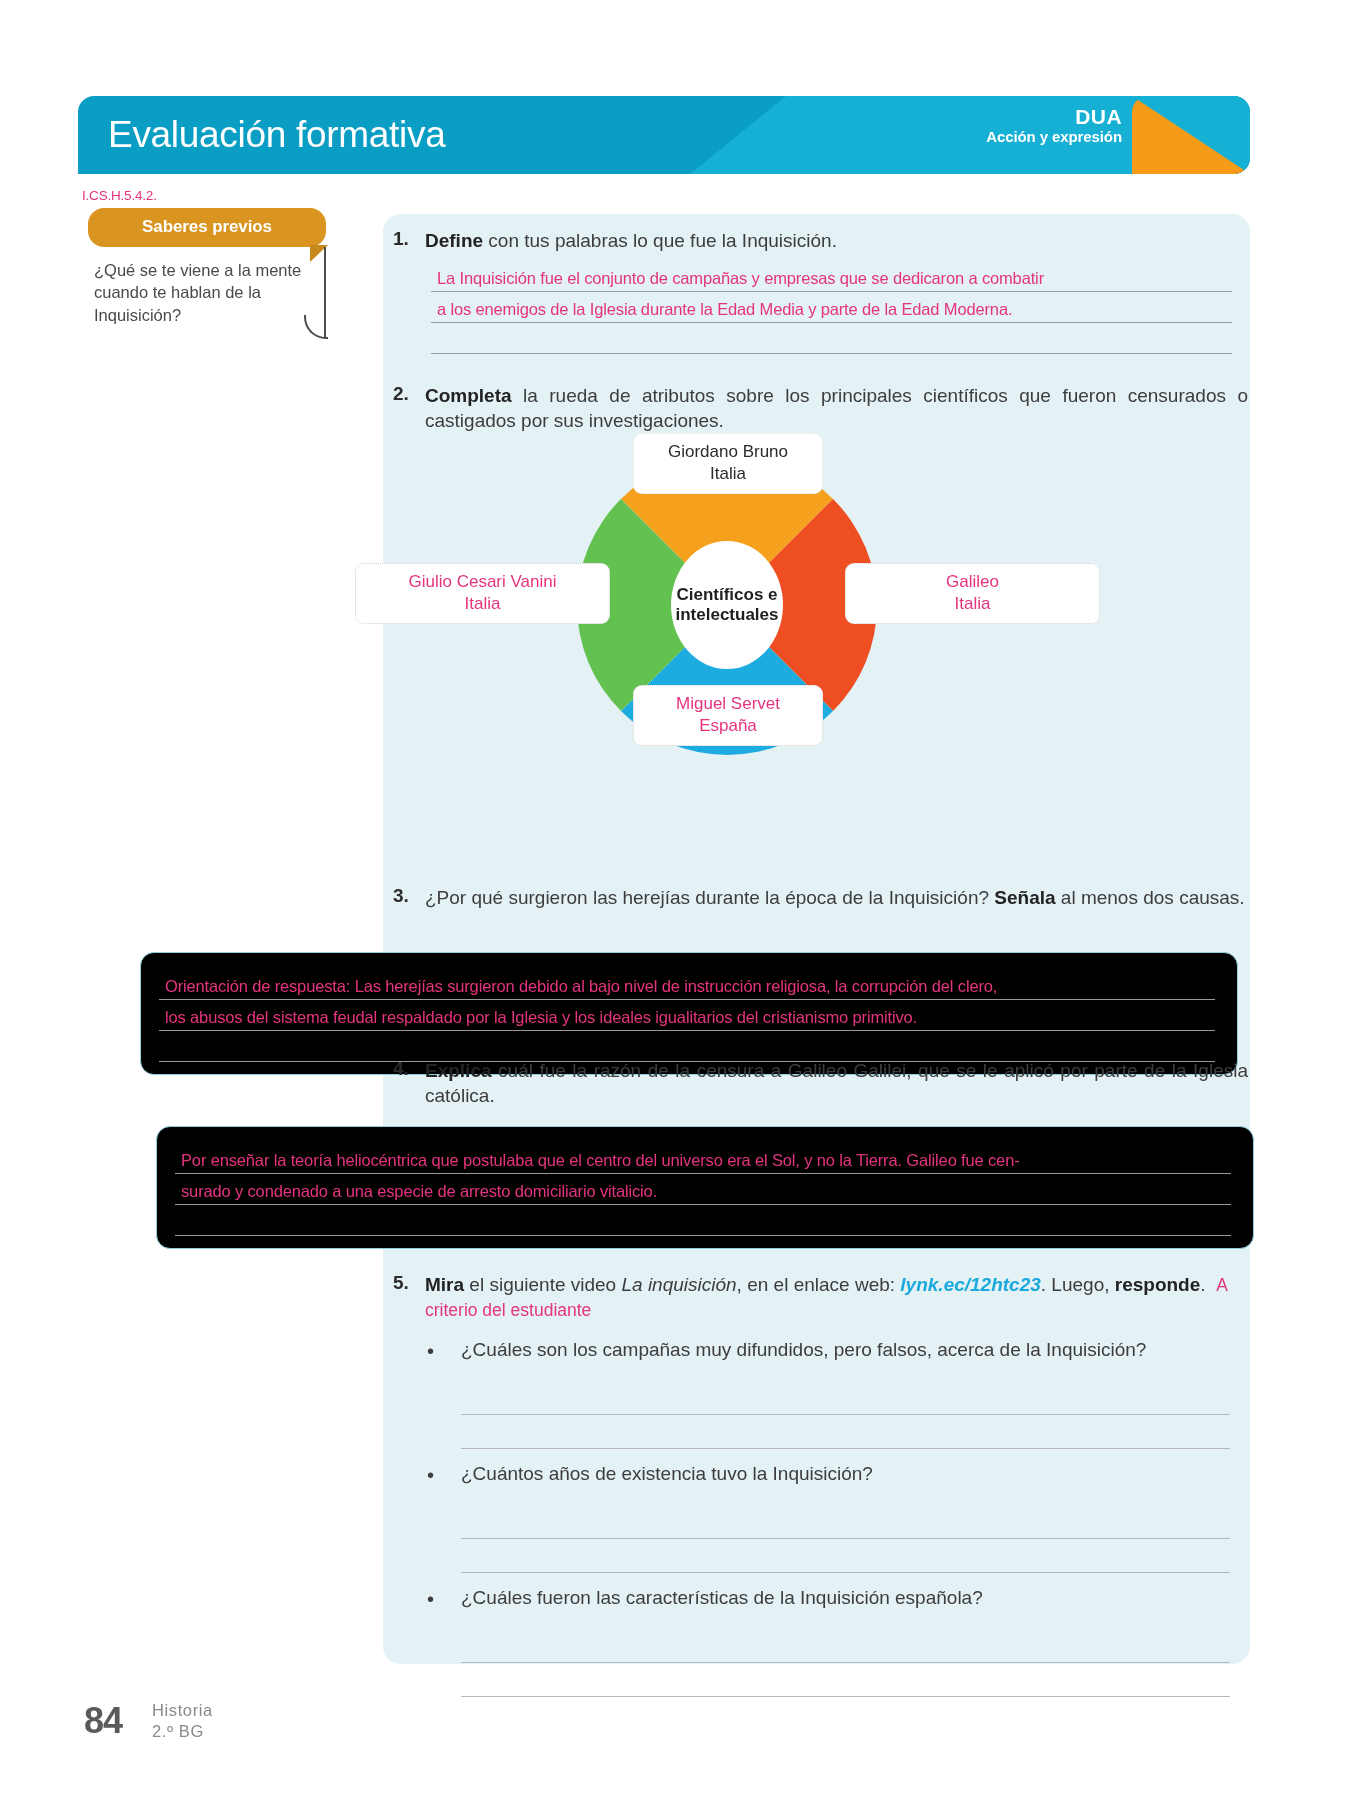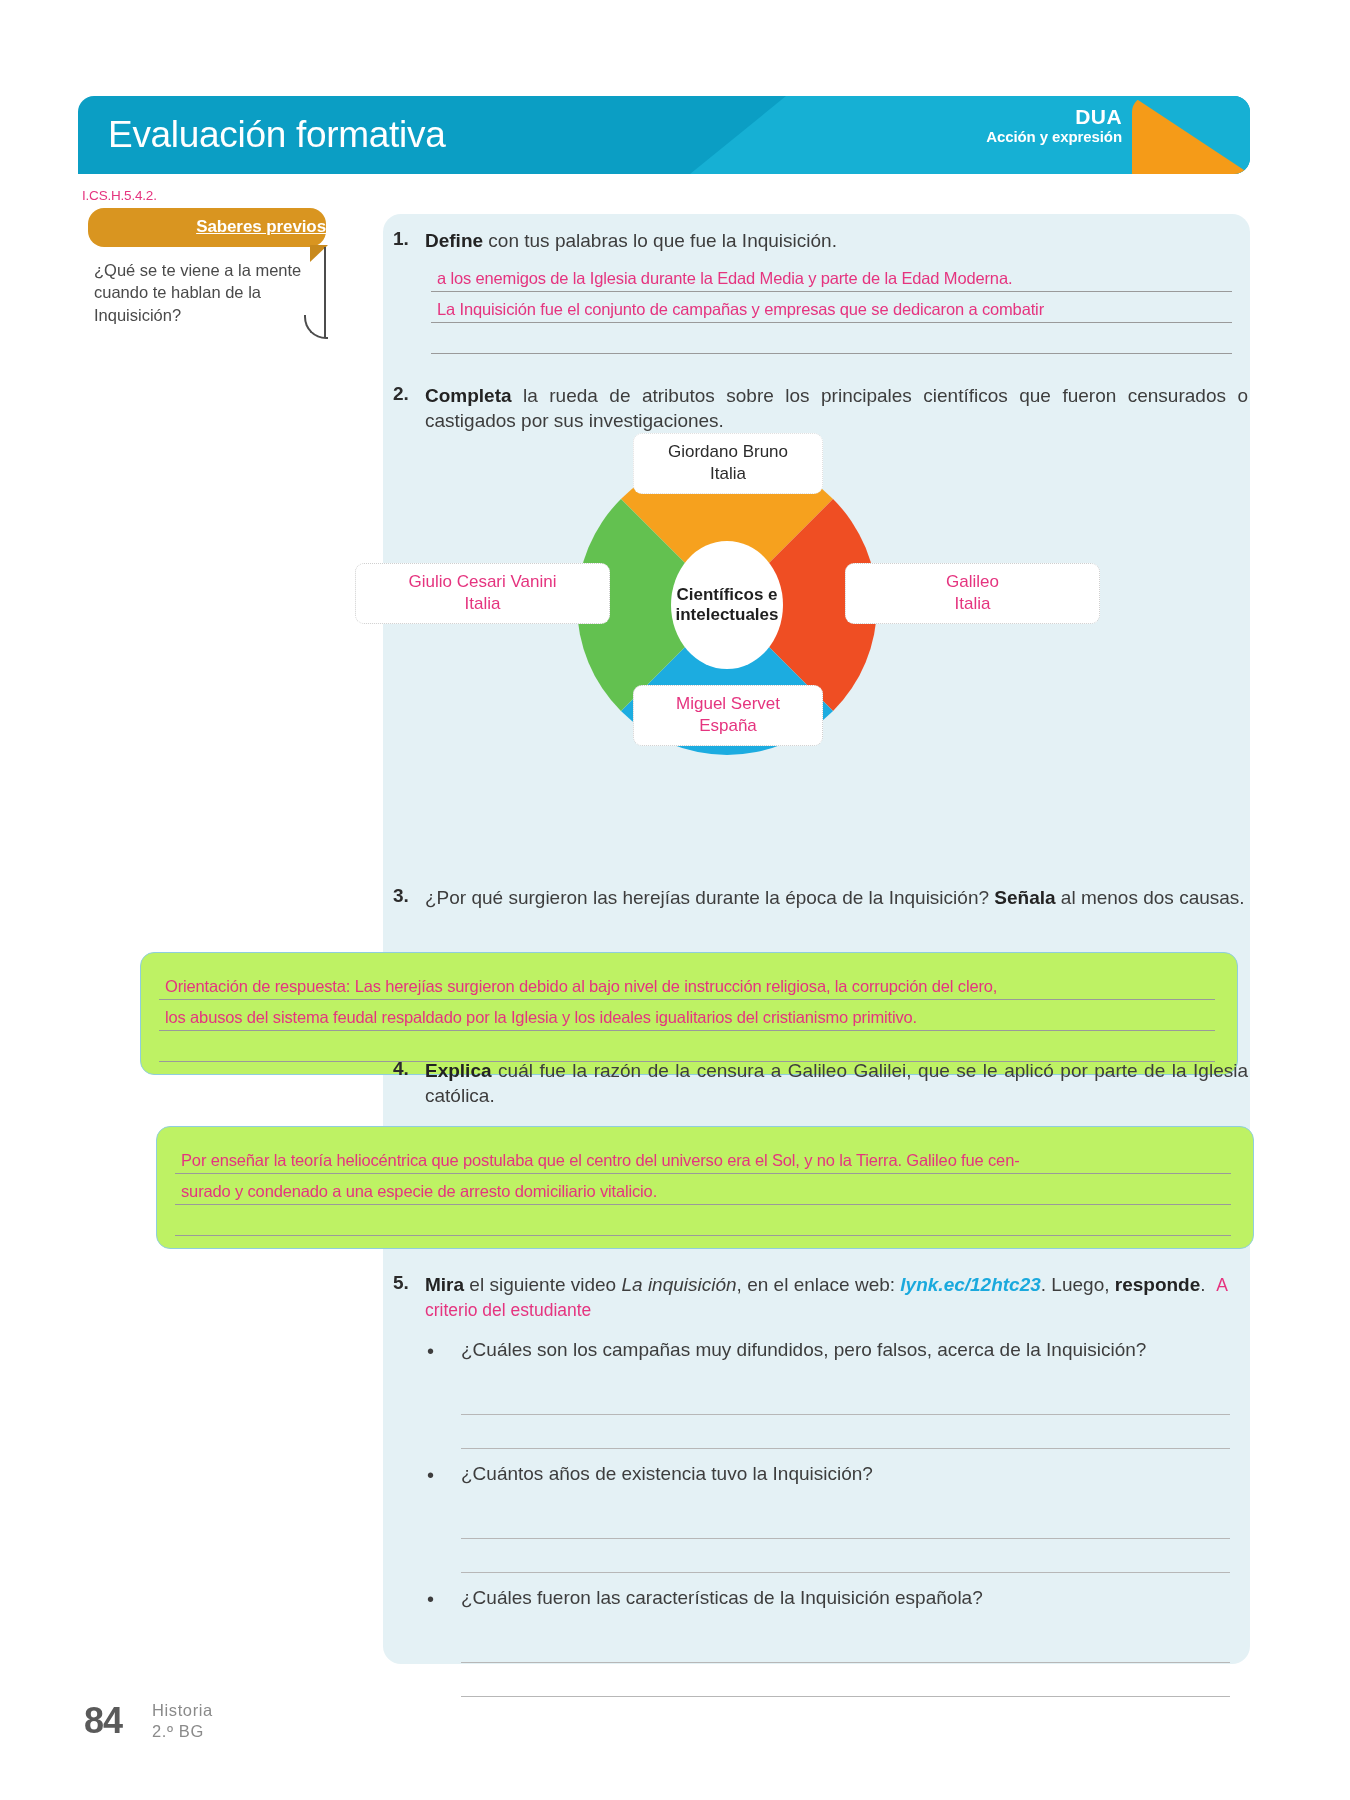--- a/index.html
+++ b/index.html
@@ -82,27 +82,26 @@
   
   .saberes-wrap {
     position: absolute;
     left: 88px; top: 208px;
     width: 238px;
   }
   .saberes-head {
     background: #d99520;
     color: #fff;
     border-radius: 16px;
-    text-align: right;
+    text-align: center;
     font-size: 17px;
     font-weight: 700;
     padding: 9px 0 10px;
     letter-spacing: -0.1px;
     position: relative;
-    text-decoration: underline;
   }
   .saberes-tail {
     position: absolute;
     right: -2px; bottom: -15px;
     width: 0; height: 0;
     border-left: 18px solid #c8891c;
     border-bottom: 17px solid transparent;
   }
   .saberes-body {
     position: relative;
@@ -180,21 +179,21 @@
     left: 6px; bottom: 3px;
     color: #e5347f;
     font-size: 16.5px;
     white-space: nowrap;
     letter-spacing: -0.15px;
   }
 
   
   .ans-card {
     position: absolute;
-    background: #bef264;
+    background: #000000;
     border: 1.6px solid #8fcede;
     border-radius: 14px;
     padding: 16px 18px 12px 14px;
   }
   .ans-card .ans-line { margin-left: 4px; margin-right: 4px; }
 
   
   .wheel {
     position: absolute;
     left: 577px; top: 455px;
@@ -321,24 +320,24 @@
 
 <div class="q-block" style="left:383px; top:228px; width:867px;">
   <div class="q-row">
     <div class="q-num">1.</div>
     <div class="q-text">
       <b>Define</b><span> con tus palabras lo que fue la Inquisición.</span>
     </div>
   </div>
   <div style="margin-top:8px; margin-left:38px;">
     <div class="ans-line">
+      <span>La Inquisición fue el conjunto de campañas y empresas que se dedicaron a combatir</span>
+    </div>
+    <div class="ans-line">
       <span>a los enemigos de la Iglesia durante la Edad Media y parte de la Edad Moderna.</span>
-    </div>
-    <div class="ans-line">
-      <span>La Inquisición fue el conjunto de campañas y empresas que se dedicaron a combatir</span>
     </div>
     <div class="ans-line blank"></div>
   </div>
 </div>
 
 <div class="q-block" style="left:383px; top:383px; width:867px;">
   <div class="q-row">
     <div class="q-num">2.</div>
     <div class="q-text justify">
       <b>Completa</b><span> la rueda de atributos sobre los principales científicos que fueron censurados o castigados por sus investigaciones.</span>

